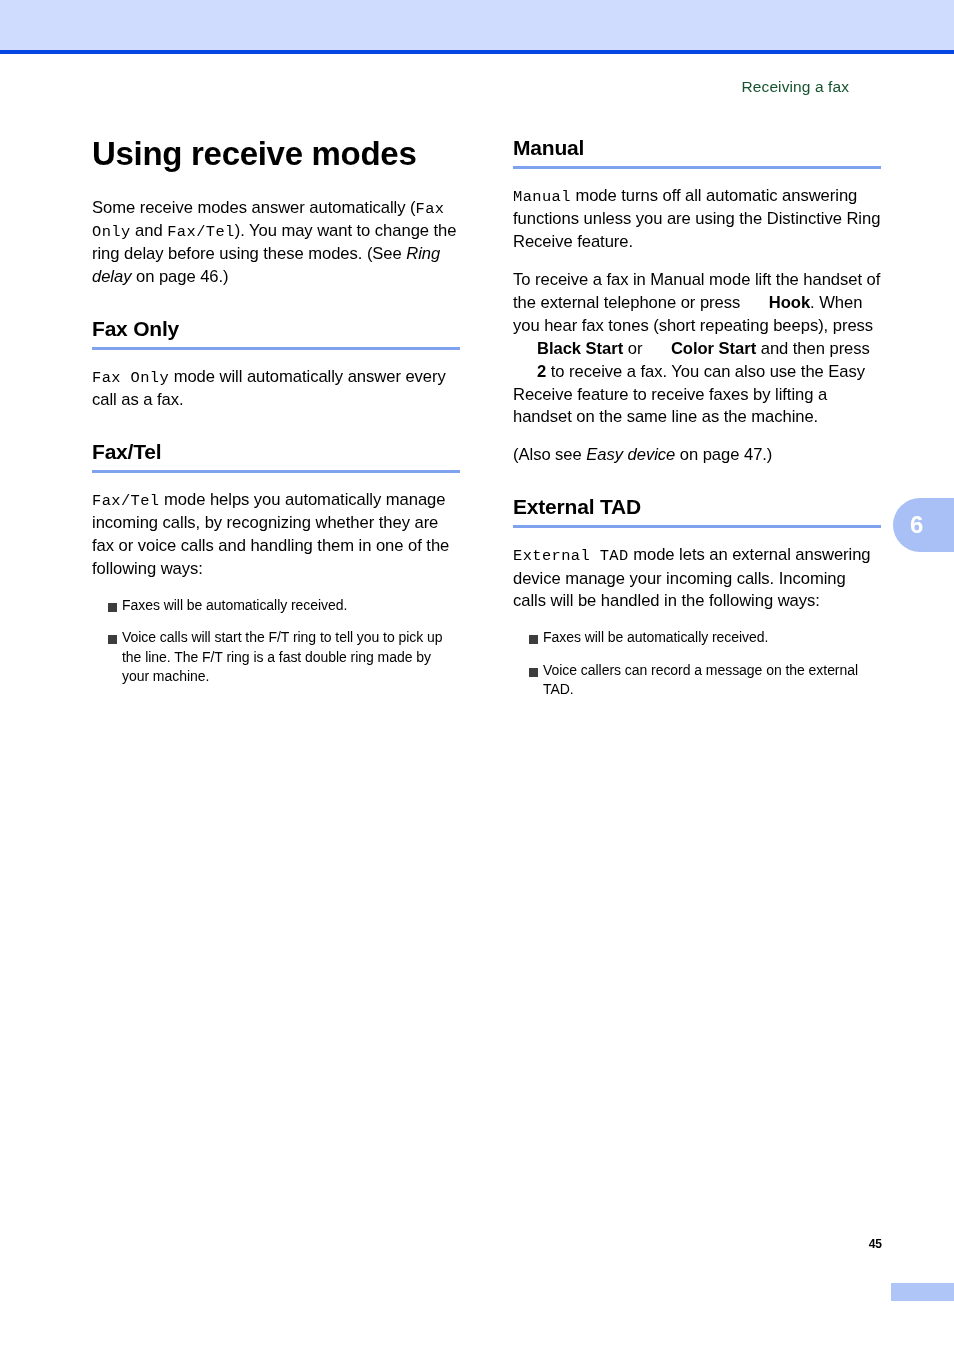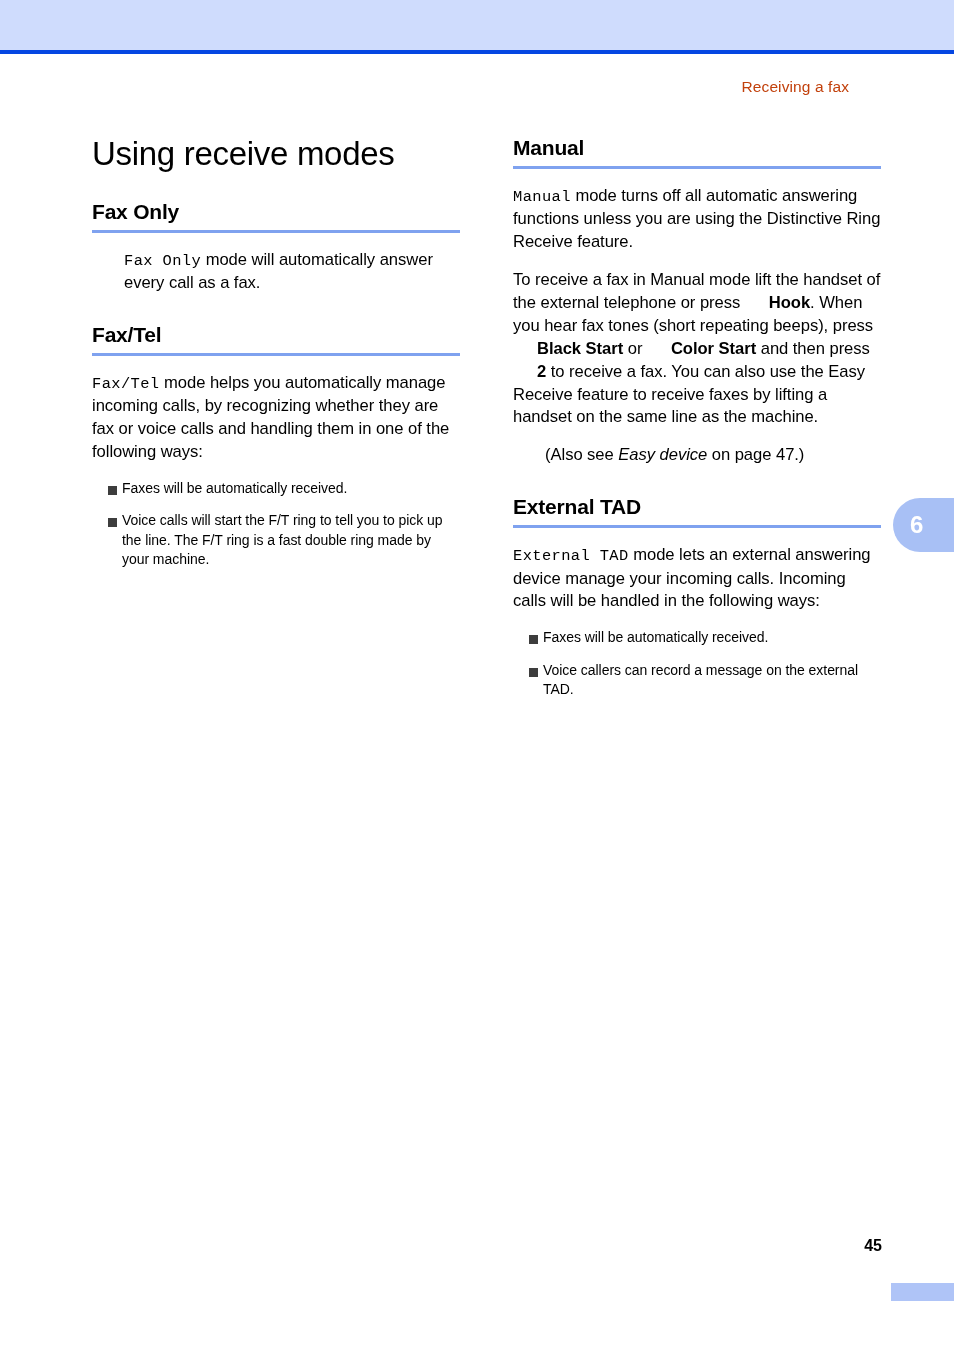--- a/index.html
+++ b/index.html
@@ -35,21 +35,21 @@
   }
 
   
   .running-head {
     position: absolute;
     left: 449px;
     top: 78px;
     width: 400px;
     text-align: right;
     font-size: 15.5px;
-    color: #c2410c;
+    color: #14532d;
     letter-spacing: 0.1px;
   }
 
   
   .page {
     position: absolute;
     left: 0;
     top: 0;
     width: 954px;
     height: 1348px;
@@ -58,21 +58,21 @@
     position: absolute;
     top: 136px;
     width: 368px;
   }
   .col-left  { left: 92px; }
   .col-right { left: 513px; }
 
   
   h1.doc-title {
     font-size: 33px;
-    font-weight: normal;
+    font-weight: bold;
     line-height: 1.08;
     margin: 0 0 25px 0;
     letter-spacing: -0.3px;
   }
   h2.sec-title {
     font-size: 21px;
     font-weight: bold;
     line-height: 1.1;
     margin: 0;
     padding: 0 0 7px 0;
@@ -86,21 +86,21 @@
   .sec-block { margin-top: 28px; }
   .sec-block.first { margin-top: 0; }
 
   
   p.body {
     font-size: 16.6px;
     line-height: 1.38;
     margin: 0 0 15px 0;
     letter-spacing: -0.05px;
   }
-  p.body:last-child { margin-bottom: 0; margin-left: 32px; }
+  p.body:last-child { margin-bottom: 0; }
   .mono {
     font-family: "Liberation Mono", "DejaVu Sans Mono", monospace;
     font-size: 15.4px;
     letter-spacing: 0.4px;
   }
   .b { font-weight: bold; margin-left: 24px; }
   .i { font-style: italic; }
 
   
   ul.bullets {
@@ -145,21 +145,21 @@
     box-sizing: border-box;
   }
 
   
   .folio {
     position: absolute;
     left: 760px;
     top: 1237px;
     width: 122px;
     text-align: right;
-    font-size: 16px;
+    font-size: 12px;
     font-weight: bold;
   }
   .folio-block {
     position: absolute;
     left: 891px;
     top: 1283px;
     width: 63px;
     height: 18px;
     background: #afc4f7;
   }
@@ -171,20 +171,21 @@
 <div class="top-rule"></div>
 
 <div class="running-head">Receiving a fax</div>
 
 <div class="page">
 
   <div class="col col-left">
 
     <h1 class="doc-title">Using receive modes</h1>
 
+    <p class="body"><span>Some receive modes answer automatically (</span><span class="mono">Fax Only</span><span> and </span><span class="mono">Fax/Tel</span><span>). You may want to change the ring delay before using these modes. (See </span><span class="i">Ring delay</span><span> on page 46.)</span></p>
 
     <div class="sec-block">
       <h2 class="sec-title">Fax Only</h2>
       <div class="sec-rule"></div>
       <p class="body"><span class="mono">Fax Only</span><span> mode will automatically answer every call as a fax.</span></p>
     </div>
 
     <div class="sec-block">
       <h2 class="sec-title">Fax/Tel</h2>
       <div class="sec-rule"></div>

